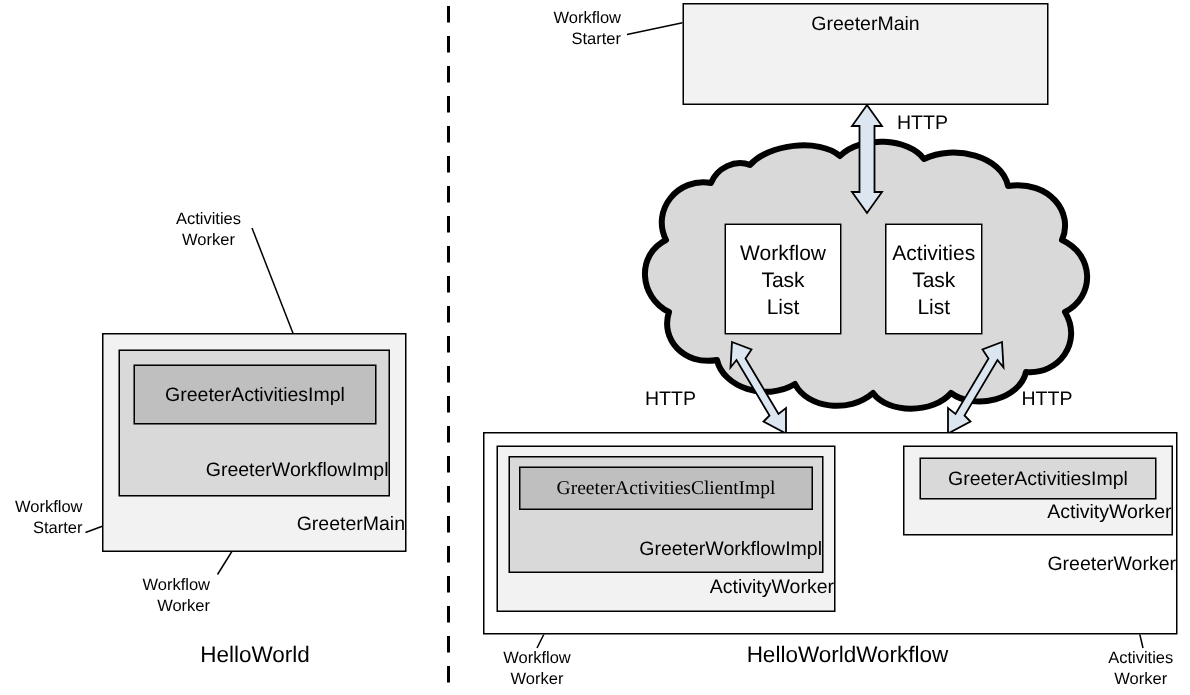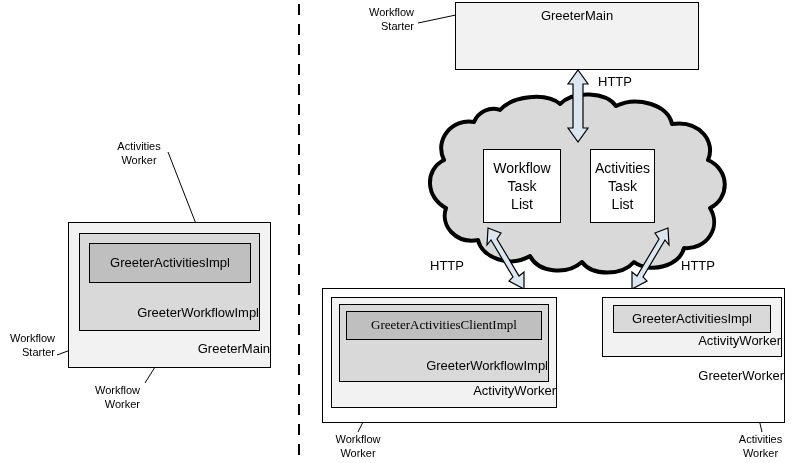--- a/index.html
+++ b/index.html
@@ -174,20 +174,21 @@
 
   <div class="callout callout-c" style="left:104px; top:140px; width:70px;">Activities
 Worker</div>
 
   <div class="callout callout-r" style="left:0px; top:332px; width:55px;">Workflow
 Starter</div>
 
   <div class="callout callout-r" style="left:58px; top:384px; width:82px;">Workflow
 Worker</div>
 
+  <div class="caption" style="left:100px; top:428px; width:140px;">HelloWorld</div>
 
   <div class="box box-l1" style="left:455px; top:2px; width:244px; height:68px;">
     <span class="shell-label-top" style="top:6px;">GreeterMain</span>
   </div>
 
 
   <div class="callout callout-r" style="left:348px; top:6px; width:66px;">Workflow
 Starter</div>
 
   <div class="http-label" style="left:598px; top:74px;">HTTP</div>
@@ -232,14 +233,15 @@
   <div class="box box-l2" style="left:613px; top:305px; width:158px; height:28px; font-size:13px;">
     <span>GreeterActivitiesImpl</span>
   </div>
 
   <div class="callout callout-c" style="left:318px; top:433px; width:80px;">Workflow
 Worker</div>
 
   <div class="callout callout-c" style="left:728px; top:433px; width:65px;">Activities
 Worker</div>
 
+  <div class="caption" style="left:450px; top:428px; width:230px;">HelloWorldWorkflow</div>
 
 </div>
 
 </body></html>

